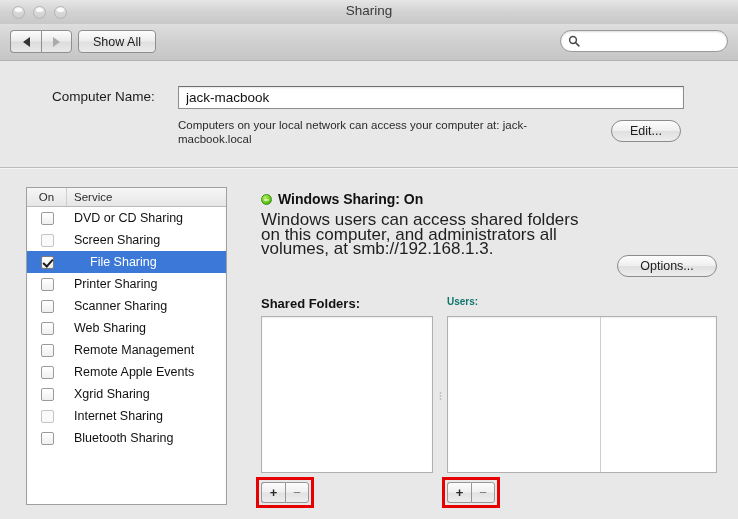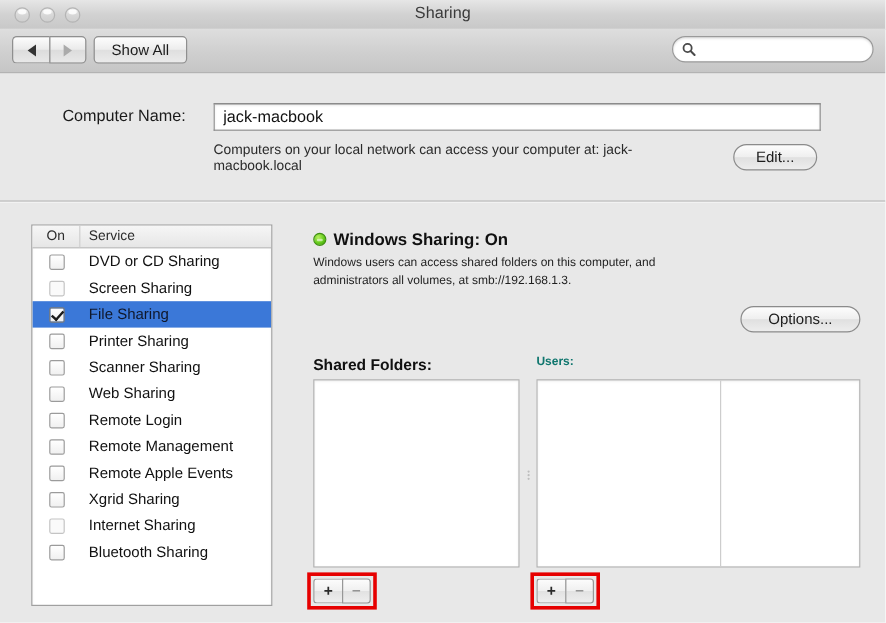--- a/index.html
+++ b/index.html
@@ -233,21 +233,22 @@
   }
   .svc-row {
     display: flex;
     align-items: center;
     height: 22px;
     font-size: 12.5px;
     color: #111;
   }
   .svc-row.selected {
     background: #3b78d8;
-    color: #0f172a;
+    color: #ffffff;
+    gap: 16px;
   }
   .svc-check-cell {
     width: 40px;
     display: flex;
     align-items: center;
     justify-content: center;
     flex: 0 0 auto;
   }
   .cbx {
     width: 13px; height: 13px;
@@ -299,21 +300,21 @@
   .status-text {
     margin-left: 6px;
     font-size: 14px;
     font-weight: bold;
     color: #111;
   }
   .status-desc {
     position: absolute;
     left: 261px; top: 213px;
     width: 330px;
-    font-size: 10px;
+    font-size: 17px;
     line-height: 14.5px;
     color: #1f1f1f;
   }
   .options-btn {
     position: absolute;
     left: 617px; top: 255px;
     width: 100px; height: 22px;
     background: linear-gradient(to bottom, #fdfdfd 0%, #efefef 48%, #e0e0e0 52%, #ededed 100%);
     border: 1px solid #8b8b8b;
     border-radius: 11px;
@@ -483,26 +484,20 @@
         <div class="svc-row">
           <div class="svc-check-cell">
             <div class="cbx"></div>
           </div>
           <div class="svc-label">Web Sharing</div>
         </div>
         <div class="svc-row">
           <div class="svc-check-cell">
             <div class="cbx"></div>
           </div>
-          <div class="svc-label">Remote Login</div>
-        </div>
-        <div class="svc-row">
-          <div class="svc-check-cell">
-            <div class="cbx"></div>
-          </div>
           <div class="svc-label">Remote Management</div>
         </div>
         <div class="svc-row">
           <div class="svc-check-cell">
             <div class="cbx"></div>
           </div>
           <div class="svc-label">Remote Apple Events</div>
         </div>
         <div class="svc-row">
           <div class="svc-check-cell">

